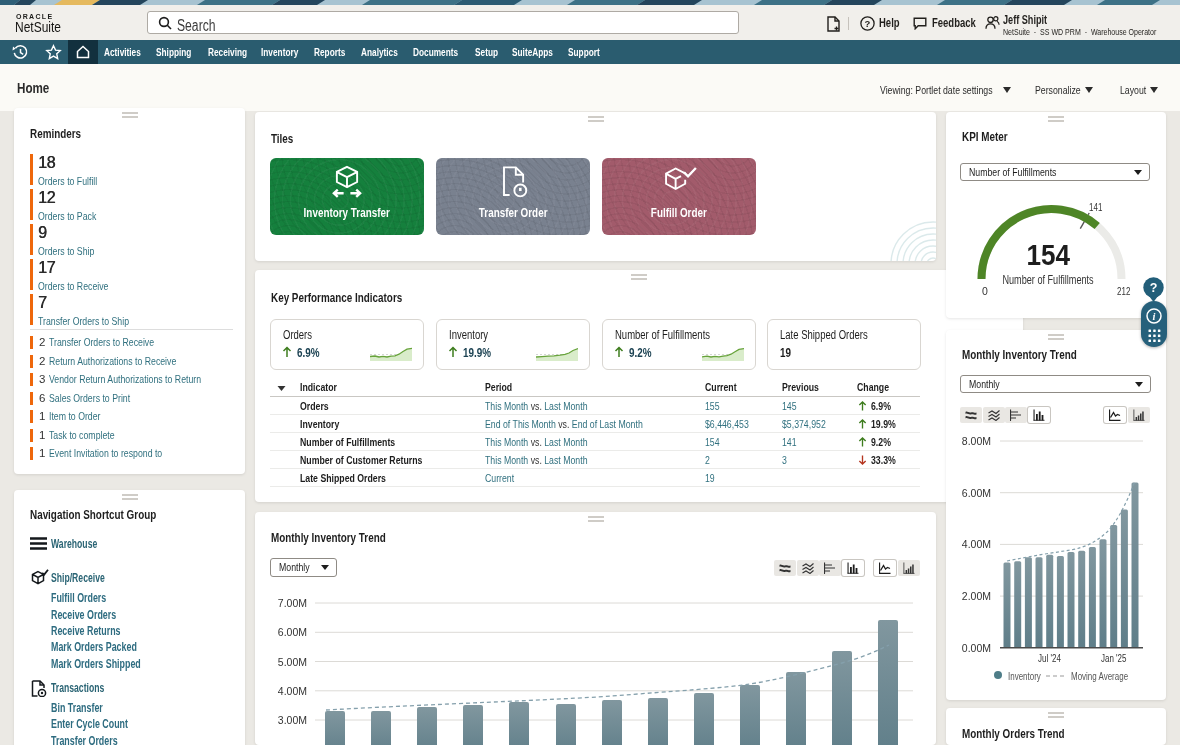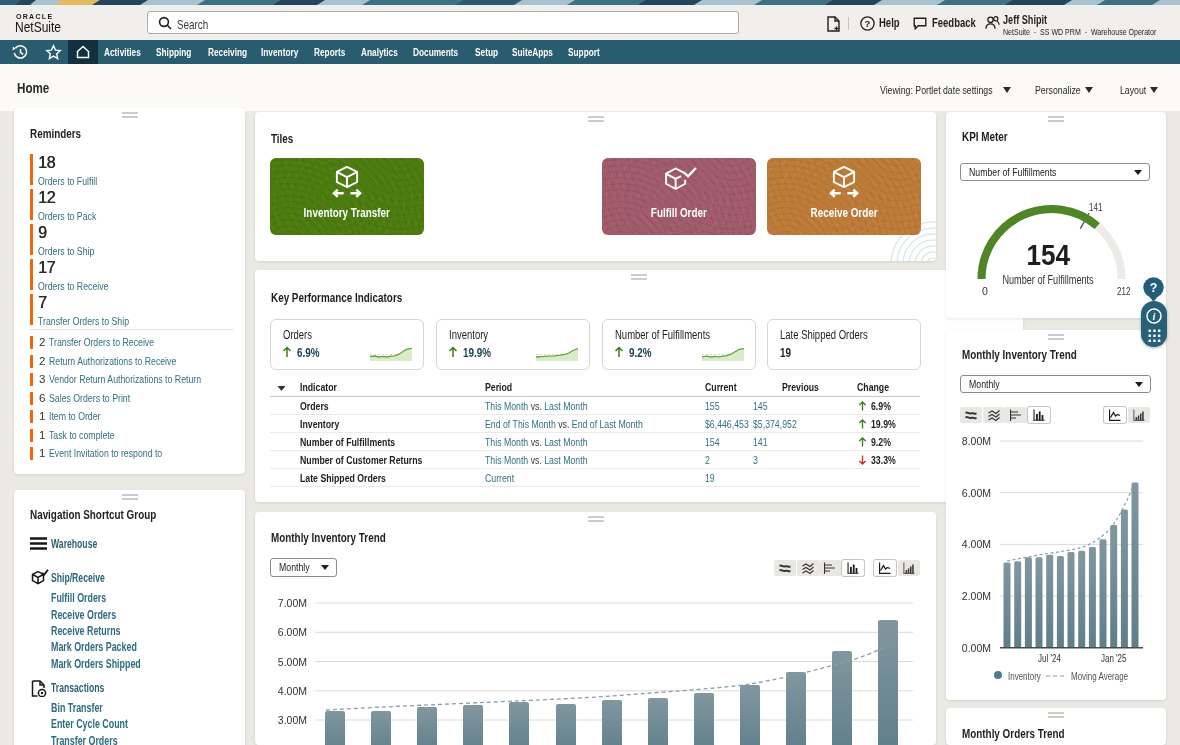--- a/index.html
+++ b/index.html
@@ -7,21 +7,21 @@
   body { font-family:"Liberation Sans", sans-serif; background:#ebe9e4; position:relative; }
   .cx { display:inline-block; transform:scaleX(0.76); transform-origin:0 50%; white-space:nowrap; }
   .cxc { display:inline-block; transform:scaleX(0.76); transform-origin:50% 50%; white-space:nowrap; }
   
   #strip { position:absolute; left:0; top:0; width:1180px; height:5px; overflow:hidden; }
   #strip svg { display:block; }
   #hdr { position:absolute; left:0; top:5px; width:1180px; height:35px; background:#f1efeb; }
   #logo-oracle { position:absolute; left:16px; top:8px; font-size:7px; font-weight:bold; letter-spacing:1.3px; color:#1d1d1b; }
   #logo-ns { position:absolute; left:15px; top:12.5px; font-size:15px; color:#161513; }
   #search { position:absolute; left:147px; top:6px; width:592px; height:23px; background:#fff; border:1px solid #aeaaa4; border-radius:3px; }
-  #search .ph { position:absolute; left:29px; top:5px; font-size:13px; color:#3b3b3b; }
+  #search .ph { position:absolute; left:29px; top:5px; font-size:16px; color:#3b3b3b; }
   .hdr-ic { position:absolute; top:11px; }
   .hdr-txt { position:absolute; top:11px; font-size:12.5px; font-weight:bold; color:#211f1c; }
   
   #nav { position:absolute; left:0; top:40px; width:1180px; height:24px; background:#2a5c6f; }
   #homebox { position:absolute; left:68px; top:0; width:30px; height:24px; background:#12303e; }
   .nav-item { position:absolute; top:6px; font-size:11.5px; font-weight:bold; color:#fff; }
   
   #band { position:absolute; left:0; top:64px; width:1180px; height:47px; background:#fbfaf6; }
   #band h1 { position:absolute; left:17px; top:15px; font-size:15.5px; color:#2b2b2b; }
   .band-ctl { position:absolute; top:20px; font-size:11.5px; color:#2b2b2b; }
@@ -55,21 +55,21 @@
   .kcard .pc { position:absolute; left:26px; top:25px; font-size:13px; font-weight:bold; color:#1d4353; }
   .kcard svg.ar { position:absolute; left:11px; top:26px; }
   .kcard svg.sp { position:absolute; right:11px; top:26px; }
   
   .trow { position:absolute; left:15px; width:650px; height:18px; border-bottom:1px solid #ebebe9; font-size:11.5px; }
   .trow div { position:absolute; top:3px; }
   .tc1 { left:30px; font-weight:bold; color:#1d1d1d; }
   .tc2 { left:215px; color:#30707f; }
   .tc2 b { color:#333; font-weight:normal; }
   .tc3 { left:435px; color:#30707f; }
-  .tc4 { left:483px; color:#30707f;text-align:right; }
+  .tc4 { left:512px; color:#30707f;text-align:right; }
   .tc5 { left:600px; font-weight:bold; color:#1d1d1d; }
   
   .sel { position:absolute; background:#fff; border:1px solid #8f8b85; border-radius:3px; font-size:11.5px; color:#1d1d1d; }
   .sel .sc { position:absolute; right:7px; top:50%; margin-top:-2.5px; width:0; height:0; border-left:4.5px solid transparent; border-right:4.5px solid transparent; border-top:5.5px solid #1d1d1d; }
   .sel .st { position:absolute; left:8px; top:50%; margin-top:-6.5px; }
   
   .cbtn { position:absolute; width:22px; height:16px; background:#e9e7e3; border-radius:2px; }
   .cbtn.on { background:#fff; box-shadow:0 0 0 1px #c9c6c1; }
   .cbtn svg { position:absolute; left:5px; top:2px; }
   .axlbl { position:absolute; font-size:10.5px; color:#333; text-align:right; width:40px; }
@@ -248,40 +248,42 @@
       <g fill="none" stroke="#bed8da" stroke-width="1.4">
         <circle cx="58" cy="52" r="6"></circle>
         <circle cx="58" cy="52" r="12"></circle>
         <circle cx="58" cy="52" r="18"></circle>
         <circle cx="58" cy="52" r="24"></circle>
         <circle cx="58" cy="52" r="30"></circle>
         <circle cx="58" cy="52" r="36"></circle>
         <circle cx="58" cy="52" r="42"></circle>
       </g>
     </svg>
-  <div class="tile" style="left:15px;background:#4d7c0f">
+  <div class="tile" style="left:15px;background:#15803d">
     <svg class="ic" width="36" height="36" viewBox="0 0 32 32" fill="none" stroke="#fff" stroke-width="1.7">
         <path d="M16 2.5 L25 7 V16 L16 20.5 L7 16 V7 Z M7.2 7.2 L16 11.7 L24.8 7.2 M16 11.8 V20.2"></path>
         <path d="M13 26 H4.5 M7.8 22.7 L4.3 26 L7.8 29.3 M19 26 H27.5 M24.2 22.7 L27.7 26 L24.2 29.3" stroke-width="2.1"></path>
       </svg>
     <div class="lbl"><span class="cxc">Inventory Transfer</span></div>
+  </div>
+  <div class="tile" style="left:181px;background:#79818f">
+    <svg class="ic" width="36" height="36" viewBox="0 0 32 32" fill="none" stroke="#fff" stroke-width="1.7">
+        <path d="M13 27.5 H8 V3 h10.5 l6.5 6.5 v7"></path>
+        <path d="M18.5 3 v6.5 h6.5"></path>
+        <circle cx="22.5" cy="23.5" r="5.3"></circle>
+        <path d="M22.5 21 v3" stroke-width="2.3"></path>
+      </svg>
+    <div class="lbl"><span class="cxc">Transfer Order</span></div>
   </div>
   <div class="tile" style="left:347px;background:#a25b6b">
     <svg class="ic" width="36" height="36" viewBox="0 0 32 32" fill="none" stroke="#fff" stroke-width="1.7">
         <path d="M21.5 8.3 L13 4 L4.5 8.6 V17.6 L13 22.2 L21.5 17.6 V14 M4.7 8.8 L13 13.2 L17.8 10.7 M13 13.3 V21.8"></path>
         <path d="M20.5 7.5 L24 11 L31 3.5" stroke-width="2.1"></path>
       </svg>
     <div class="lbl"><span class="cxc">Fulfill Order</span></div>
-  </div>
-  <div class="tile" style="left:512px;background:#bf7c39">
-    <svg class="ic" width="36" height="36" viewBox="0 0 32 32" fill="none" stroke="#fff" stroke-width="1.7">
-        <path d="M16 2.5 L25 7 V16 L16 20.5 L7 16 V7 Z M7.2 7.2 L16 11.7 L24.8 7.2 M16 11.8 V20.2"></path>
-        <path d="M13 26 H4.5 M7.8 22.7 L4.3 26 L7.8 29.3 M19 26 H27.5 M24.2 22.7 L27.7 26 L24.2 29.3" stroke-width="2.1"></path>
-      </svg>
-    <div class="lbl"><span class="cxc">Receive Order</span></div>
   </div>
 </div>
 
 <div class="card" id="kpi" style="left:255px;top:270px;width:768px;height:232px">
   <div class="handle">
       <i></i>
       <i></i>
     </div>
   <div class="ctitle" style="top:20px"><span class="cx">Key Performance Indicators</span></div>
   <div class="kcard" style="left:15px">

